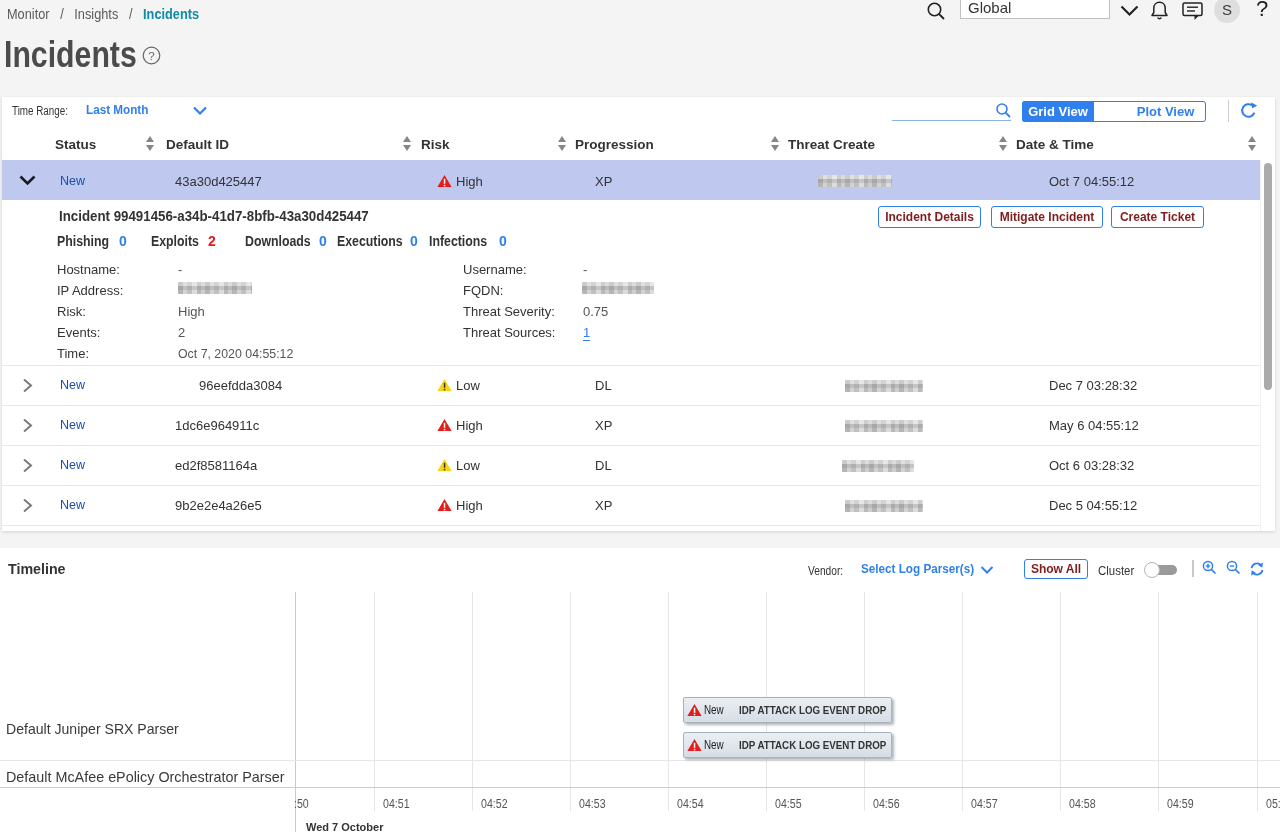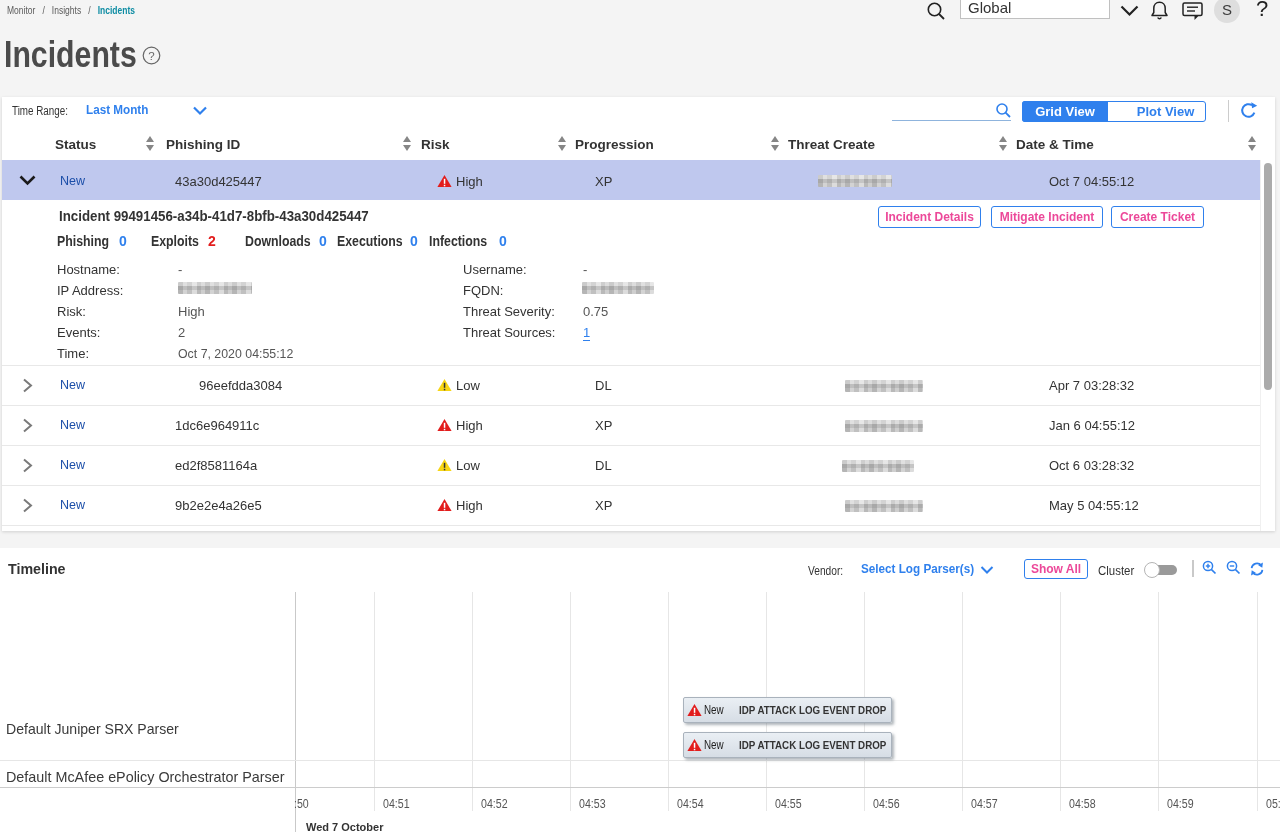--- a/index.html
+++ b/index.html
@@ -8,31 +8,31 @@
 .abs { position:absolute; }
 .cx { transform-origin:0 50%; display:inline-block; white-space:nowrap; }
 .blur { background-image:
  repeating-linear-gradient(0deg, rgba(130,130,130,0) 0 4px, rgba(130,130,130,0.25) 4px 8px, rgba(255,255,255,0.3) 8px 12px),
  repeating-linear-gradient(90deg, #b5b5b5 0 5px, #d3d3d3 5px 9px, #c0c0c0 9px 14px, #dcdcdc 14px 19px, #b9b9b9 19px 23px, #cecece 23px 27px);
  border-radius:1px;}
 .sort { width:9.4px; height:15px; display:inline-block; position:absolute; }
 .sort:before { content:""; position:absolute; left:0; top:0; border-left:4.5px solid transparent; border-right:4.5px solid transparent; border-bottom:6.5px solid #868686; }
 .sort:after { content:""; position:absolute; left:0; bottom:0; border-left:4.5px solid transparent; border-right:4.5px solid transparent; border-top:6.5px solid #868686; }
 .warn { width:15px; height:14px; position:absolute; }
-.btn { position:absolute; border:1px solid #2f80ed; border-radius:3px; background:#fff; color:#ec4899; font-weight:bold; font-size:12px; text-align:center; }
+.btn { position:absolute; border:1px solid #2f80ed; border-radius:3px; background:#fff; color:#7f1d1d; font-weight:bold; font-size:12px; text-align:center; }
 .cell { position:absolute; font-size:13px; color:#333; }
 .new { position:absolute; font-size:12.5px; color:#1b4ea8; }
 .hdr { position:absolute; font-size:13.5px; font-weight:bold; color:#333; }
 .axl { position:absolute; font-size:12.5px; color:#555; }
 .cnt { position:absolute; font-size:14px; font-weight:bold; color:#333; }
 </style>
 </head>
 <body>
 
-<div class="abs" style="left:7px;top:5px;font-size:10px;color:#5b5b5b;"><span class="cx" style="transform:scaleX(0.85);">Monitor&nbsp;&nbsp;&nbsp;/&nbsp;&nbsp;&nbsp;Insights&nbsp;&nbsp;&nbsp;/&nbsp;&nbsp;&nbsp;<span style="color:#0d8ca3;font-weight:bold;">Incidents</span></span></div>
+<div class="abs" style="left:7px;top:5px;font-size:15px;color:#5b5b5b;"><span class="cx" style="transform:scaleX(0.85);">Monitor&nbsp;&nbsp;&nbsp;/&nbsp;&nbsp;&nbsp;Insights&nbsp;&nbsp;&nbsp;/&nbsp;&nbsp;&nbsp;<span style="color:#0d8ca3;font-weight:bold;">Incidents</span></span></div>
 
 <svg class="abs" style="left:925px;top:1px;" width="22" height="22" viewBox="0 0 22 22">
     <circle cx="9.5" cy="8.5" r="6.2" fill="none" stroke="#222" stroke-width="1.6"></circle>
     <line x1="14" y1="13" x2="19" y2="18" stroke="#222" stroke-width="1.8"></line>
   </svg>
 
 <div class="abs" style="left:960px;top:-8px;width:150px;height:27px;background:#fff;border:1px solid #c0c0c0;"></div>
 <div class="abs" style="left:968px;top:-1px;font-size:15px;color:#333;">Global</div>
 
 <svg class="abs" style="left:1119px;top:3px;" width="21" height="15" viewBox="0 0 21 15">
@@ -70,32 +70,32 @@
     <polyline points="3,2.5 9,8.5 15,2.5" fill="none" stroke="#2f80ed" stroke-width="2.2"></polyline>
   </svg>
 
 <div class="abs" style="left:892px;top:120px;width:119px;height:1px;background:#8fb4dd;"></div>
 <svg class="abs" style="left:995px;top:102px;" width="17" height="17" viewBox="0 0 17 17">
     <circle cx="7" cy="7" r="5" fill="none" stroke="#2f80ed" stroke-width="1.6"></circle>
     <line x1="10.6" y1="10.6" x2="15" y2="15" stroke="#2f80ed" stroke-width="1.8"></line>
   </svg>
 
 <div class="abs" style="left:1022px;top:101px;width:184px;height:21px;border:1px solid #2f80ed;border-radius:3px;background:#fff;"></div>
-<div class="abs" style="left:1022px;top:101px;width:86px;height:21px;background:#2f80ed;border-radius:3px 0 0 3px;color:#fff;font-weight:bold;font-size:13px;text-align:center;line-height:21px;">Grid View</div>
+<div class="abs" style="left:1022px;top:101px;width:72px;height:21px;background:#2f80ed;border-radius:3px 0 0 3px;color:#fff;font-weight:bold;font-size:13px;text-align:center;line-height:21px;">Grid View</div>
 <div class="abs" style="left:1116px;top:101px;width:99px;height:21px;color:#2f80ed;font-weight:bold;font-size:13px;text-align:center;line-height:21px;">Plot View</div>
 
 <div class="abs" style="left:1228px;top:100px;width:1px;height:22px;background:#ccc;"></div>
 <svg class="abs" style="left:1240px;top:101px;" width="19" height="19" viewBox="0 0 19 19">
     <path d="M12.1 4.3 A6.3 6.3 0 1 0 14.4 11.7" fill="none" stroke="#2f80ed" stroke-width="2"></path>
     <path d="M11.2 1.2 L12.1 7.2 L17.2 4.7 Z" fill="#2f80ed"></path>
   </svg>
 
 <div class="hdr" style="top:137px;left:55px;">Status</div>
 <span class="sort" style="left:146px;top:136px;"></span>
-<div class="hdr" style="top:137px;left:166px;">Phishing ID</div>
+<div class="hdr" style="top:137px;left:166px;">Default ID</div>
 <span class="sort" style="left:403px;top:136px;"></span>
 <div class="hdr" style="top:137px;left:421px;">Risk</div>
 <span class="sort" style="left:558px;top:136px;"></span>
 <div class="hdr" style="top:137px;left:575px;">Progression</div>
 <span class="sort" style="left:771px;top:136px;"></span>
 <div class="hdr" style="top:137px;left:788px;">Threat Create</div>
 <span class="sort" style="left:999px;top:136px;"></span>
 <div class="hdr" style="top:137px;left:1016px;">Date &amp; Time</div>
 <span class="sort" style="left:1248px;top:136px;"></span>
 
@@ -150,36 +150,36 @@
 <div class="new" style="left:60px;top:378px;">New</div>
 <div class="cell" style="left:175px;top:378px;margin-left:24px;">96eefdda3084</div>
 <svg class="warn" style="left:437px;top:378px;" viewBox="0 0 15 13">
     <path d="M7.5 0.5 L14.6 12.6 L0.4 12.6 Z" fill="#f7d514"></path>
     <rect x="6.8" y="4.3" width="1.5" height="5" fill="#333"></rect>
     <rect x="6.8" y="10.3" width="1.5" height="1.5" fill="#333"></rect>
   </svg>
 <div class="cell" style="left:456px;top:378px;">Low</div>
 <div class="cell" style="left:595px;top:378px;">DL</div>
 <div class="abs blur" style="left:845px;top:380px;width:78px;height:12px;"></div>
-<div class="cell" style="left:1049px;top:378px;">Apr 7 03:28:32</div>
+<div class="cell" style="left:1049px;top:378px;">Dec 7 03:28:32</div>
 
 <svg class="abs" style="left:21px;top:417px;" width="13" height="17" viewBox="0 0 13 17">
     <polyline points="3,2.5 10,8.5 3,14.5" fill="none" stroke="#7a7a7a" stroke-width="2"></polyline>
   </svg>
 <div class="new" style="left:60px;top:418px;">New</div>
 <div class="cell" style="left:175px;top:418px;">1dc6e964911c</div>
 <svg class="warn" style="left:437px;top:418px;" viewBox="0 0 15 13">
     <path d="M7.5 0.5 L14.6 12.6 L0.4 12.6 Z" fill="#e21d1d"></path>
     <rect x="6.8" y="4.3" width="1.5" height="5" fill="#fff"></rect>
     <rect x="6.8" y="10.3" width="1.5" height="1.5" fill="#fff"></rect>
   </svg>
 <div class="cell" style="left:456px;top:418px;">High</div>
 <div class="cell" style="left:595px;top:418px;">XP</div>
 <div class="abs blur" style="left:845px;top:420px;width:78px;height:12px;"></div>
-<div class="cell" style="left:1049px;top:418px;">Jan 6 04:55:12</div>
+<div class="cell" style="left:1049px;top:418px;">May 6 04:55:12</div>
 
 <svg class="abs" style="left:21px;top:457px;" width="13" height="17" viewBox="0 0 13 17">
     <polyline points="3,2.5 10,8.5 3,14.5" fill="none" stroke="#7a7a7a" stroke-width="2"></polyline>
   </svg>
 <div class="new" style="left:60px;top:458px;">New</div>
 <div class="cell" style="left:175px;top:458px;">ed2f8581164a</div>
 <svg class="warn" style="left:437px;top:458px;" viewBox="0 0 15 13">
     <path d="M7.5 0.5 L14.6 12.6 L0.4 12.6 Z" fill="#f7d514"></path>
     <rect x="6.8" y="4.3" width="1.5" height="5" fill="#333"></rect>
     <rect x="6.8" y="10.3" width="1.5" height="1.5" fill="#333"></rect>
@@ -195,21 +195,21 @@
 <div class="new" style="left:60px;top:498px;">New</div>
 <div class="cell" style="left:175px;top:498px;">9b2e2e4a26e5</div>
 <svg class="warn" style="left:437px;top:498px;" viewBox="0 0 15 13">
     <path d="M7.5 0.5 L14.6 12.6 L0.4 12.6 Z" fill="#e21d1d"></path>
     <rect x="6.8" y="4.3" width="1.5" height="5" fill="#fff"></rect>
     <rect x="6.8" y="10.3" width="1.5" height="1.5" fill="#fff"></rect>
   </svg>
 <div class="cell" style="left:456px;top:498px;">High</div>
 <div class="cell" style="left:595px;top:498px;">XP</div>
 <div class="abs blur" style="left:845px;top:500px;width:78px;height:12px;"></div>
-<div class="cell" style="left:1049px;top:498px;">May 5 04:55:12</div>
+<div class="cell" style="left:1049px;top:498px;">Dec 5 04:55:12</div>
 
 <div class="abs" style="left:1260px;top:160px;width:1px;height:371px;background:#f0f0f0;"></div>
 <div class="abs" style="left:1264px;top:163px;width:8px;height:227px;background:#ababab;border-radius:4px;"></div>
 
 <div class="abs" style="left:0px;top:548px;width:1280px;height:285px;background:#fff;"></div>
 <div class="abs" style="left:8px;top:560px;font-size:15px;font-weight:bold;color:#333;"><span class="cx" style="transform:scaleX(0.95);">Timeline</span></div>
 
 <div class="abs" style="left:808px;top:564px;font-size:12px;color:#333;"><span class="cx" style="transform:scaleX(0.85);">Vendor:</span></div>
 <div class="abs" style="left:861px;top:561px;font-size:13px;font-weight:bold;color:#2f80ed;"><span class="cx" style="transform:scaleX(0.9);">Select Log Parser(s)</span></div>
 <svg class="abs" style="left:979px;top:565px;" width="16" height="11" viewBox="0 0 16 11">

